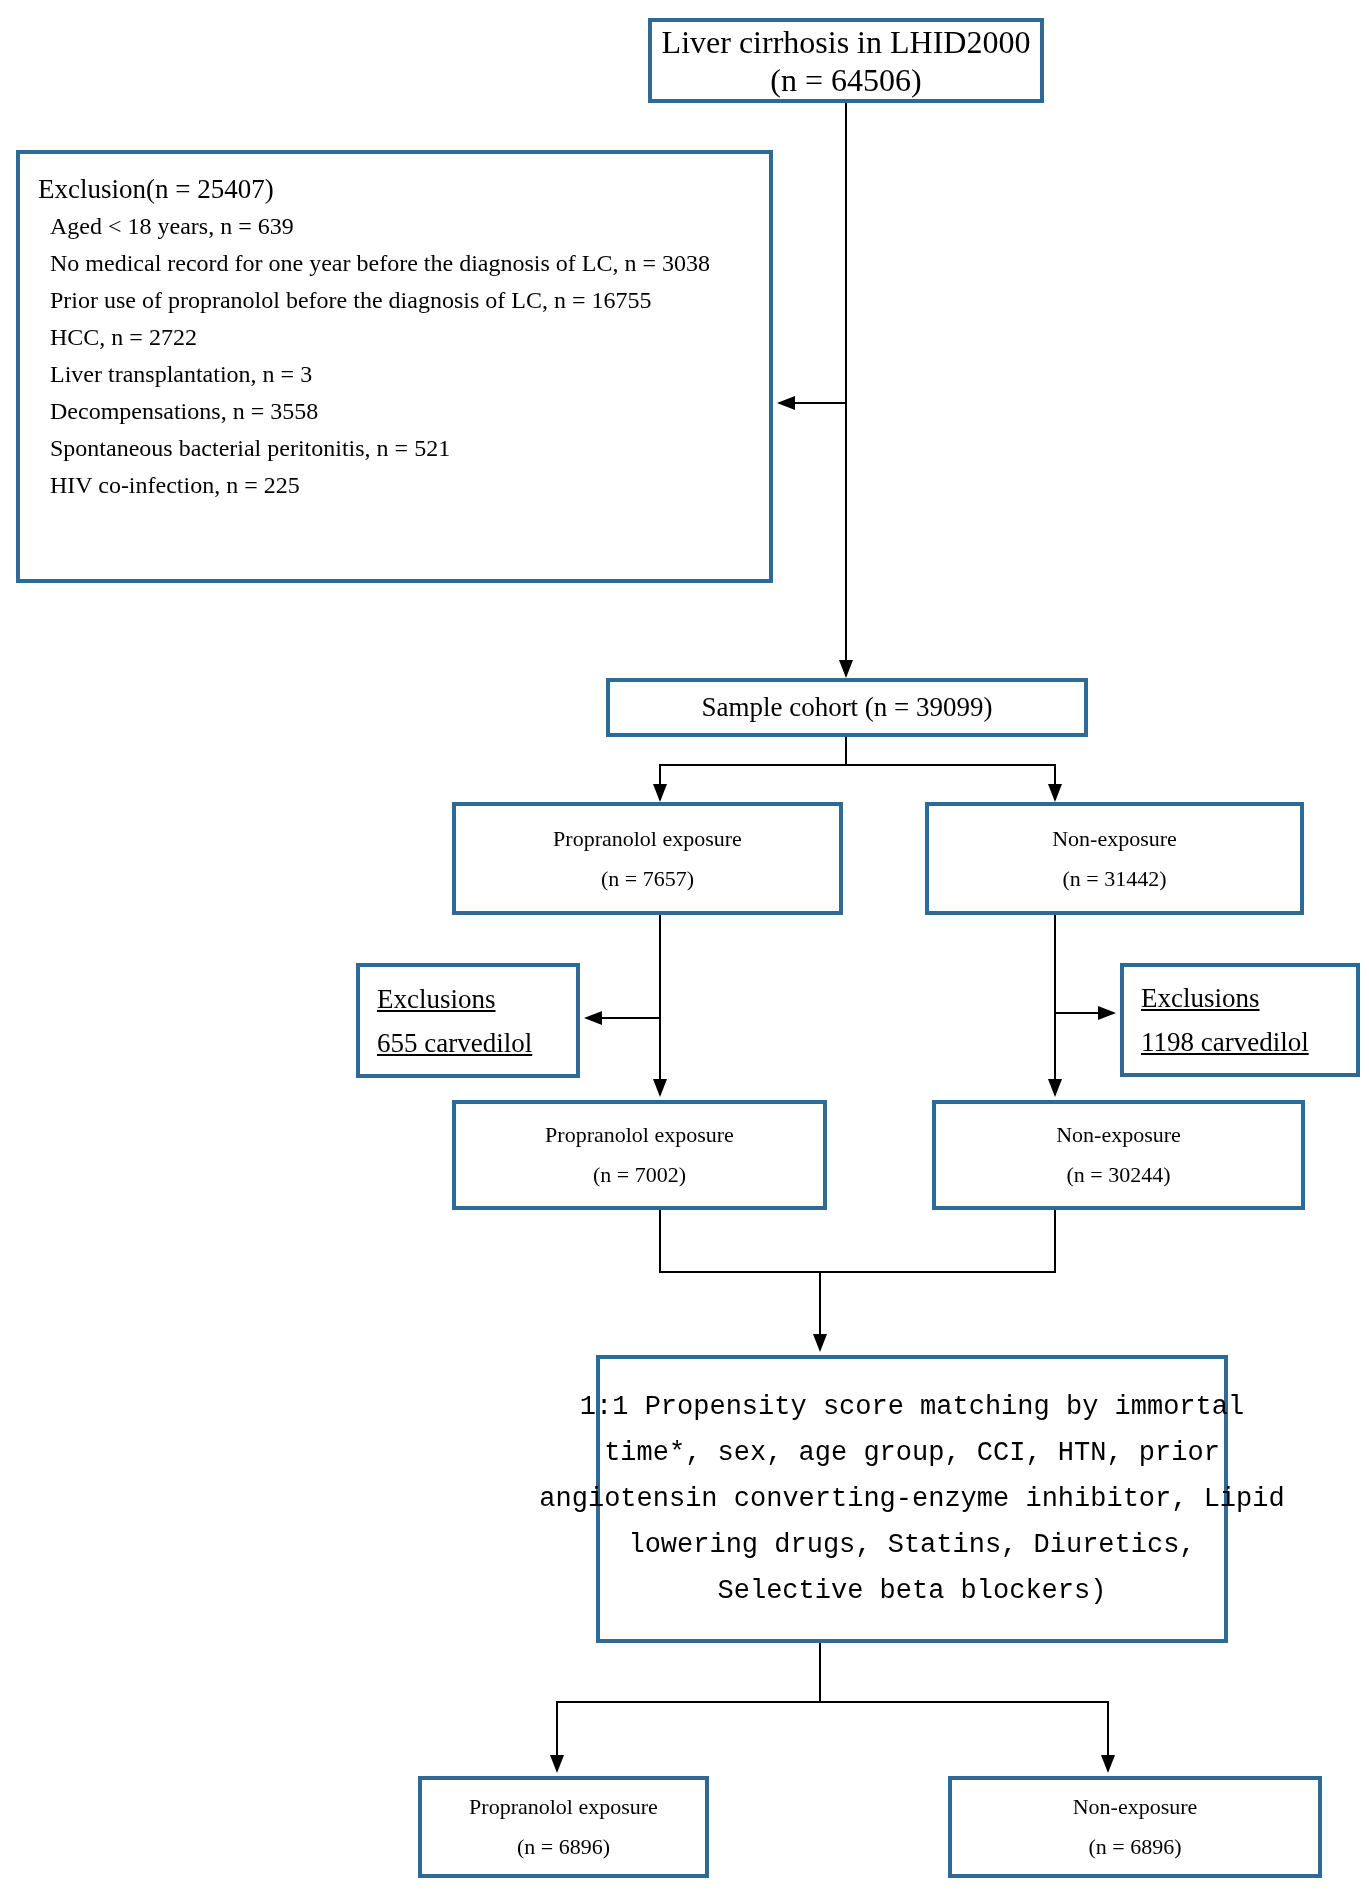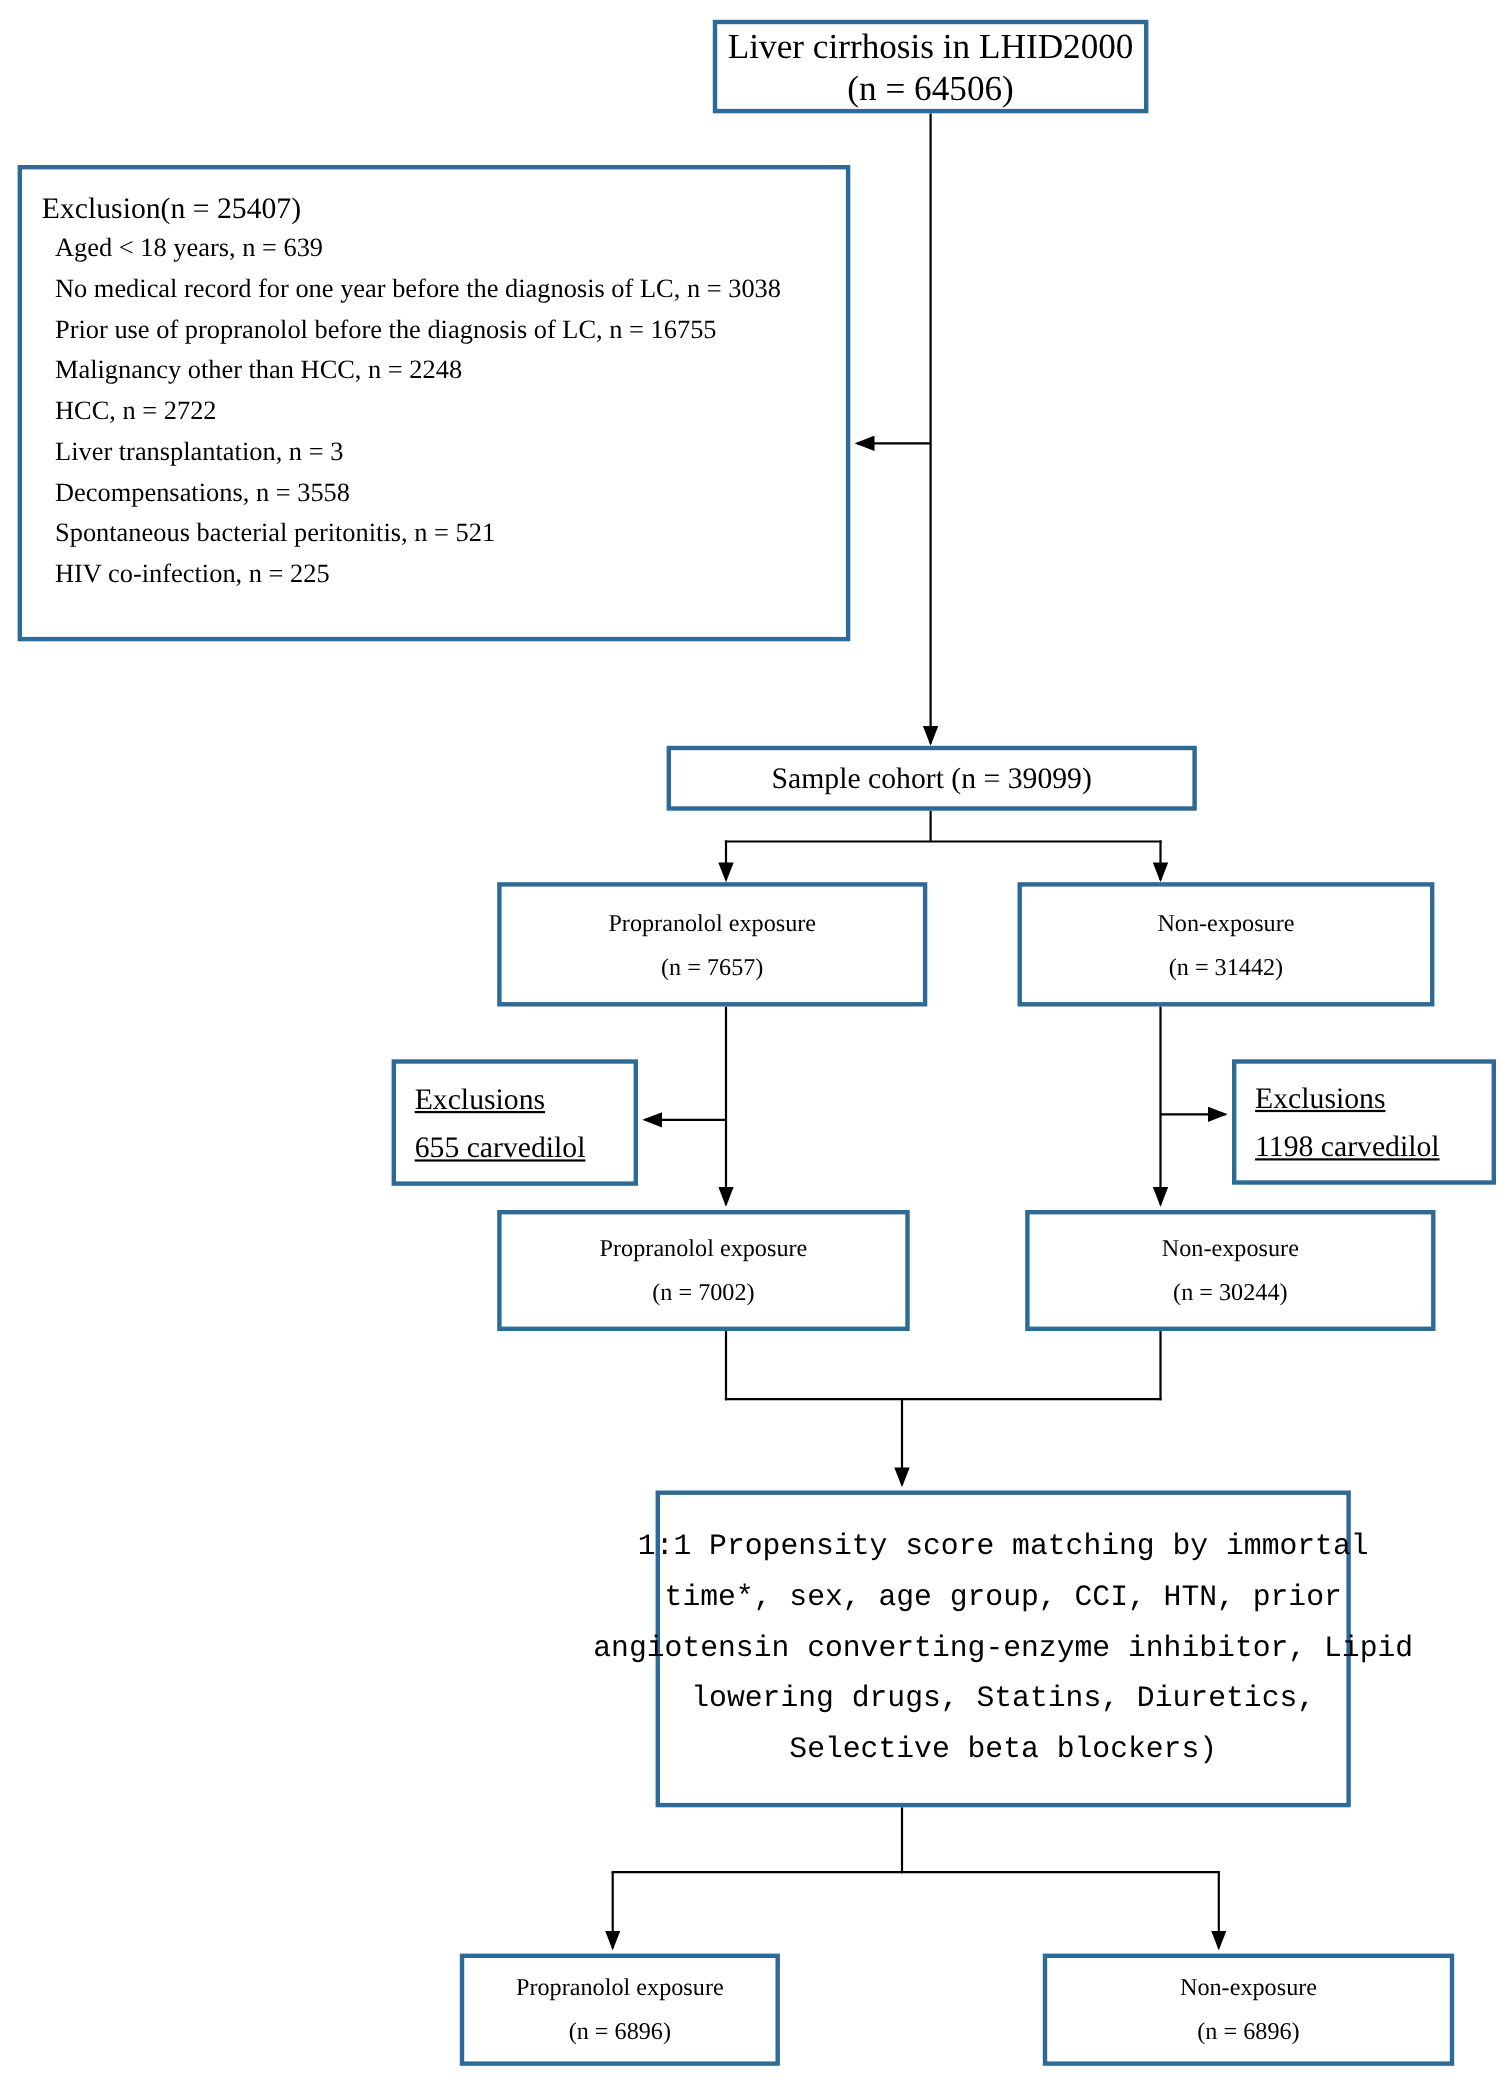--- a/index.html
+++ b/index.html
@@ -75,21 +75,20 @@
   <div class="box topbox" style="left:648px;top:18px;width:396px;height:85px;">
     <div class="ln">Liver cirrhosis in LHID2000</div>
     <div class="ln">(n = 64506)</div>
   </div>
 
   <div class="box leftalign exclbig" style="left:16px;top:150px;width:757px;height:433px;">
     <div class="title">Exclusion(n = 25407)</div>
     <div class="item">Aged &lt; 18 years, n = 639</div>
     <div class="item">No medical record for one year before the diagnosis of LC, n = 3038</div>
     <div class="item">Prior use of propranolol before the diagnosis of LC, n = 16755</div>
-    <div class="item">Malignancy other than HCC, n = 2248</div>
     <div class="item">HCC, n = 2722</div>
     <div class="item">Liver transplantation, n = 3</div>
     <div class="item">Decompensations, n = 3558</div>
     <div class="item">Spontaneous bacterial peritonitis, n = 521</div>
     <div class="item">HIV co-infection, n = 225</div>
   </div>
 
   <div class="box single" style="left:606px;top:678px;width:482px;height:59px;">
     <div class="ln">Sample cohort (n = 39099)</div>
   </div>

